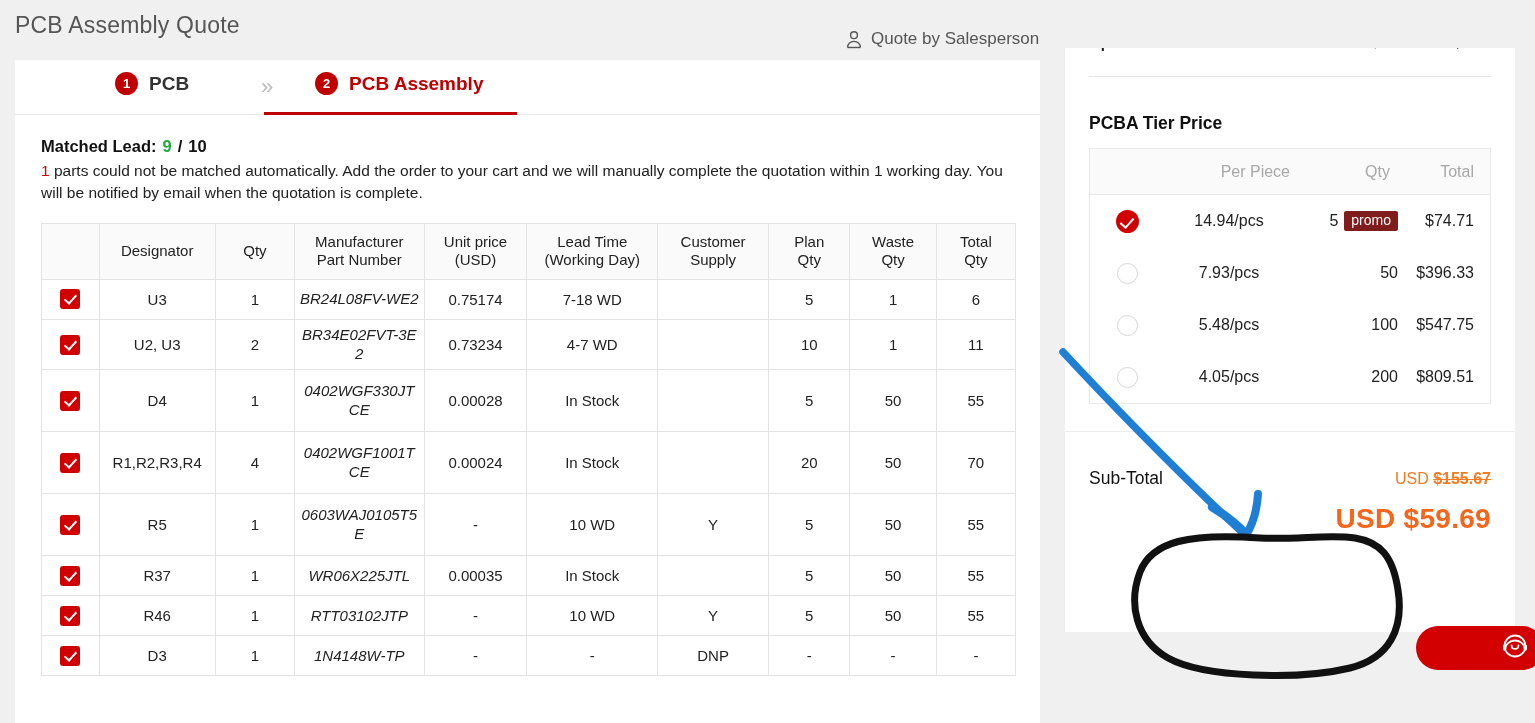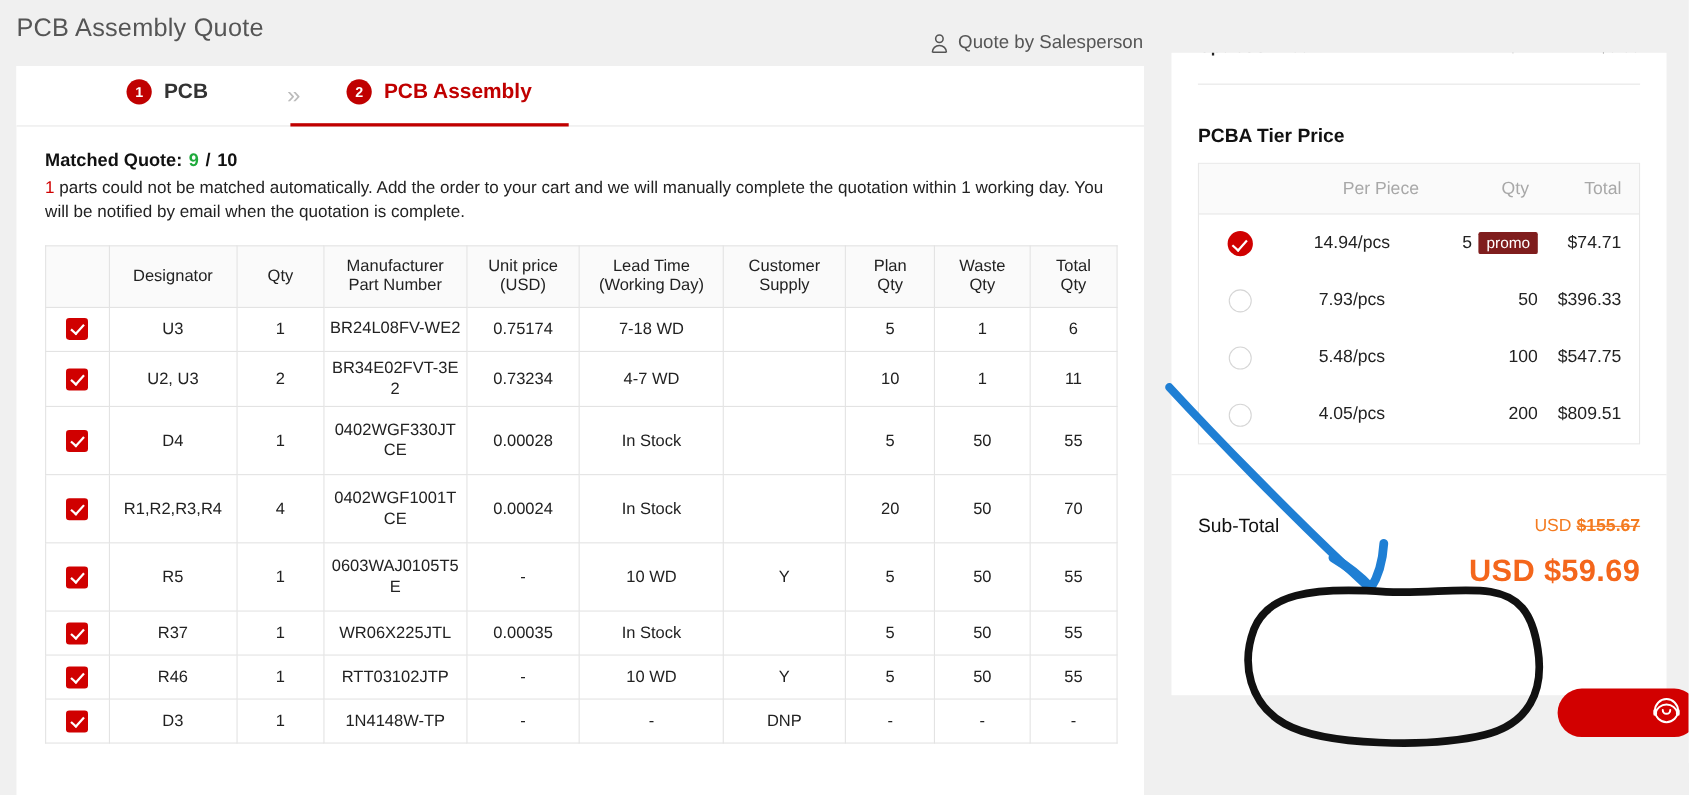--- a/index.html
+++ b/index.html
@@ -98,21 +98,21 @@
   .col-chk   { width: 56px; }
   .col-des   { width: 113px; }
   .col-qty   { width: 77px; }
   .col-mpn   { width: 126px; }
   .col-up    { width: 100px; }
   .col-lt    { width: 127px; }
   .col-cs    { width: 108px; }
   .col-plan  { width: 79px; }
   .col-waste { width: 84px; }
   .col-total { width: 77px; }
-  .mpn { word-break: break-all; line-height: 1.25; }
+  .mpn { word-break: break-all; line-height: 1.25; font-style: italic; }
 
   .chk {
     display: inline-block;
     width: 20px; height: 20px; border-radius: 3px;
     background: #d00000; position: relative; cursor: pointer;
     vertical-align: middle;
   }
   .chk::after {
     content: ""; position: absolute;
     left: 6.5px; top: 3px;
@@ -255,21 +255,21 @@
       <div class="tab-sep">»</div>
       <div class="tab tab-2">
         <span class="badge">2</span>
         <span>PCB Assembly</span>
       </div>
       <div class="tab-underline"></div>
     </div>
 
     <div class="matched-wrap">
       <div class="matched-line">
-        <span>Matched Quote:</span>
+        <span>Matched Lead:</span>
         <span class="matched-num">9</span>
         <span class="matched-sep">/</span>
         <span>10</span>
       </div>
       <div class="matched-desc">
         <span class="red">1</span>
         <span>parts could not be matched automatically. Add the order to your cart and we will manually complete the quotation within 1 working day. You will be notified by email when the quotation is complete.</span>
       </div>
     </div>
 

